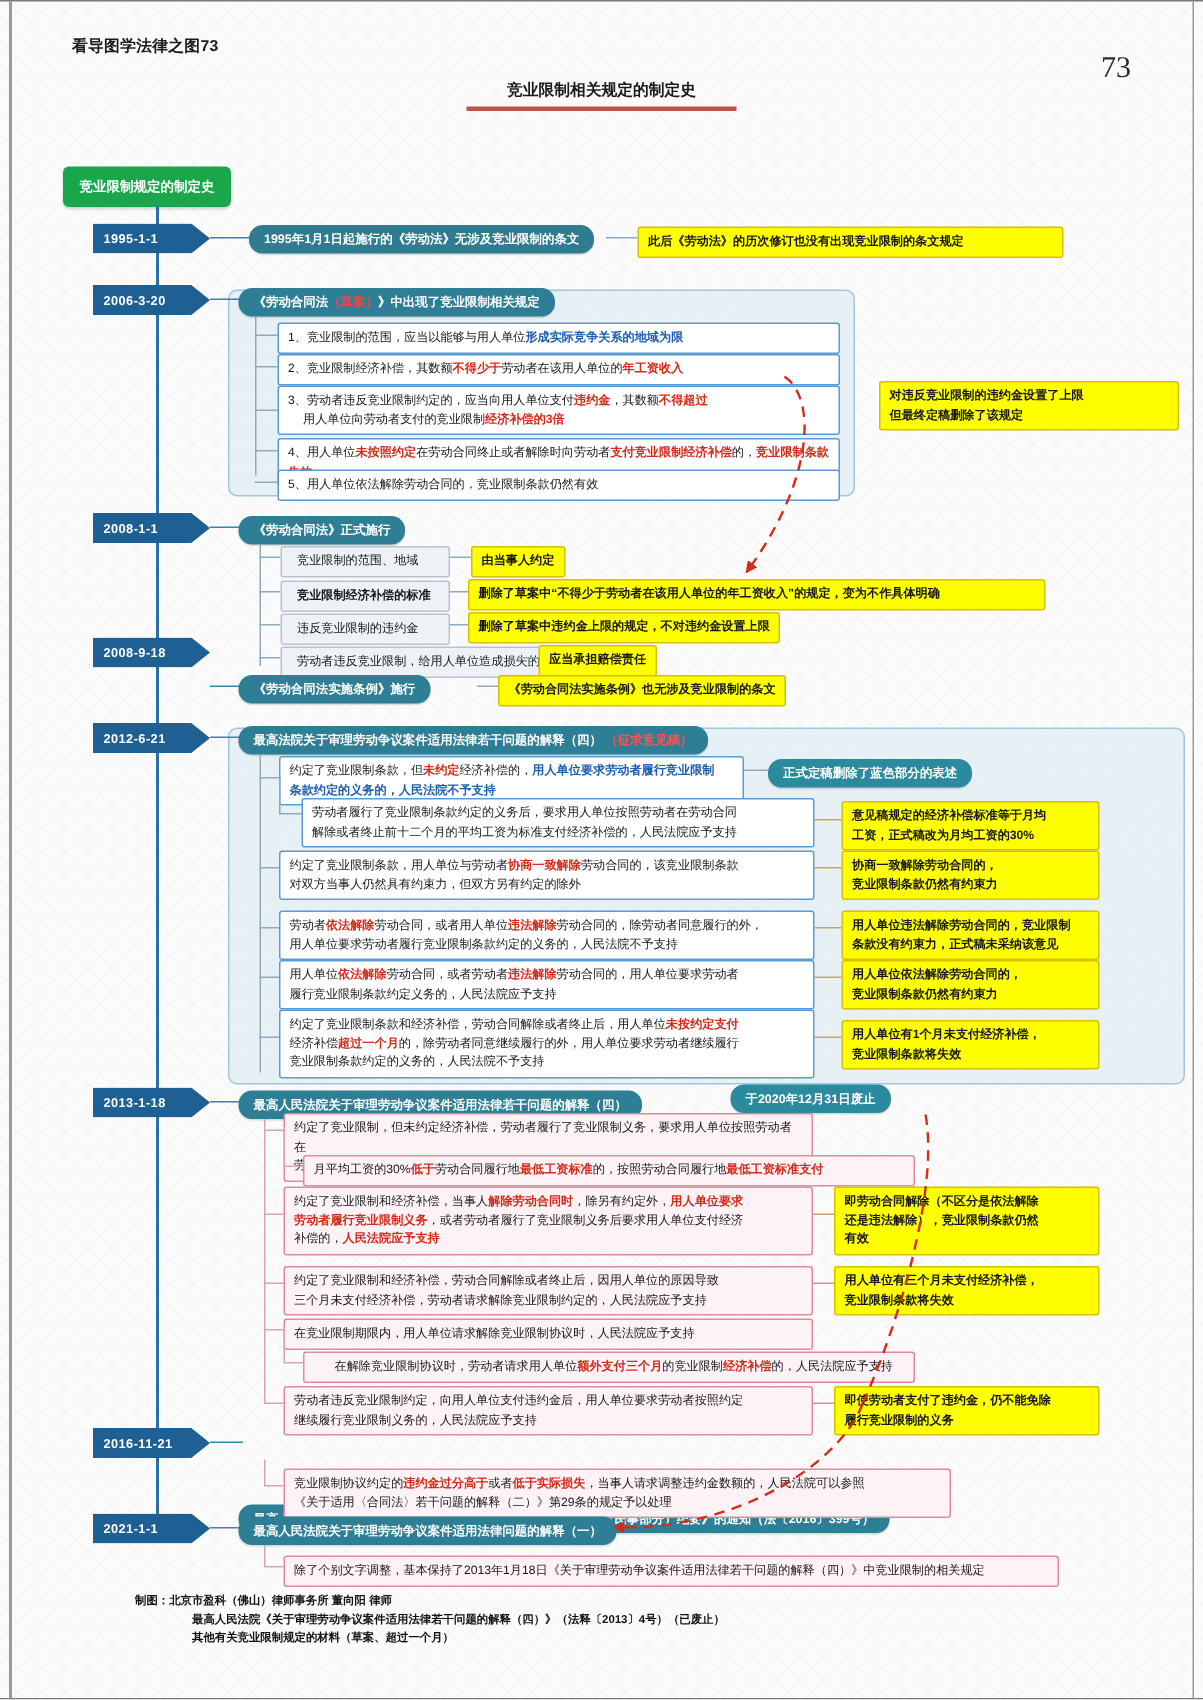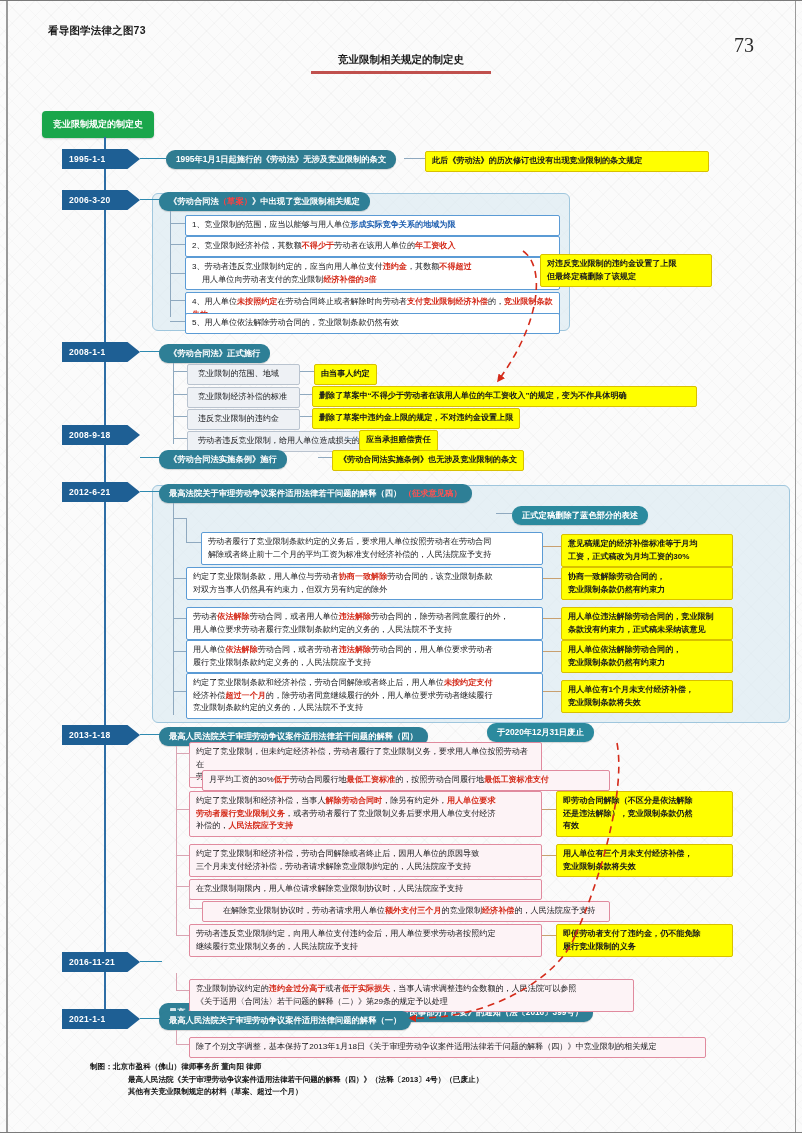--- a/index.html
+++ b/index.html
@@ -161,34 +161,34 @@
 
   <div class="elbow-h" style="left:170px; top:272px; width:15px;"></div>
   <div class="box blue" style="left:185px; top:256px; width:375px;">3、劳动者违反竞业限制约定的，应当向用人单位支付<span class="r">违约金</span>，其数额<span class="r">不得超过</span><br><span style="padding-left:10px;">用人单位向劳动者支付的竞业限制<span class="r">经济补偿的3倍</span></span></div>
 
   <div class="elbow-h" style="left:170px; top:299px; width:15px;"></div>
   <div class="box blue" style="left:185px; top:291px; width:375px;">4、用人单位<span class="r">未按照约定</span>在劳动合同终止或者解除时向劳动者<span class="r">支付竞业限制经济补偿</span>的，<span class="r">竞业限制条款失效</span></div>
 
   <div class="elbow-h" style="left:170px; top:320px; width:15px;"></div>
   <div class="box blue" style="left:185px; top:312px; width:375px;">5、用人单位依法解除劳动合同的，竞业限制条款仍然有效</div>
 
-  <div class="box yellow" style="left:540px; top:253px; width:172px;">对违反竞业限制的违约金设置了上限<br>但最终定稿删除了该规定</div>
+  <div class="box yellow" style="left:586px; top:253px; width:200px;">对违反竞业限制的违约金设置了上限<br>但最终定稿删除了该规定</div>
 
   <div class="date-badge" style="left:62px; top:341px;">2008-1-1</div>
   <div class="date-connector" style="left:140px; top:350px; width:22px;"></div>
   <div class="pill" style="left:159px; top:343px;">《劳动合同法》正式施行</div>
   <div class="elbow-v" style="left:173px; top:362px; height:81px;"></div>
 
   <div class="elbow-h" style="left:173px; top:370px; width:14px;"></div>
   <div class="box grey" style="left:187px; top:363px; width:113px;">竞业限制的范围、地域</div>
   <div class="elbow-h" style="left:300px; top:370px; width:14px;"></div>
   <div class="box yellow" style="left:314px; top:363px;">由当事人约定</div>
 
   <div class="elbow-h" style="left:173px; top:393px; width:14px;"></div>
-  <div class="box grey" style="left:187px; top:386px; width:113px;">竞业限制经济补偿的标准</div>
+  <div class="box grey" style="left:187px; top:386px; width:113px;font-weight:bold;">竞业限制经济补偿的标准</div>
   <div class="elbow-h" style="left:300px; top:393px; width:12px;"></div>
   <div class="box yellow" style="left:312px; top:385px; width:385px;">删除了草案中“不得少于劳动者在该用人单位的年工资收入”的规定，变为不作具体明确</div>
 
   <div class="elbow-h" style="left:173px; top:415px; width:14px;"></div>
   <div class="box grey" style="left:187px; top:408px; width:113px;">违反竞业限制的违约金</div>
   <div class="elbow-h" style="left:300px; top:415px; width:12px;"></div>
   <div class="box yellow" style="left:312px; top:407px;">删除了草案中违约金上限的规定，不对违约金设置上限</div>
 
   <div class="elbow-h" style="left:173px; top:437px; width:14px;"></div>
   <div class="box grey" style="left:187px; top:430px;">劳动者违反竞业限制，给用人单位造成损失的</div>
@@ -203,20 +203,21 @@
 
   <div class="group-shell" style="left:152px; top:484px; width:638px; height:238px;"></div>
   <div class="date-badge" style="left:62px; top:481px;">2012-6-21</div>
   <div class="date-connector" style="left:140px; top:490px; width:22px;"></div>
   <div class="pill" style="left:159px; top:483px;">
     <span>最高法院关于审理劳动争议案件适用法律若干问题的解释（四）</span>&nbsp;<span class="r" style="color:#ff5252">（征求意见稿）</span>
   </div>
   <div class="elbow-v" style="left:173px; top:502px; height:212px;"></div>
 
   <div class="elbow-h" style="left:173px; top:517px; width:13px;"></div>
+  <div class="box blue" style="left:186px; top:503px; width:310px;">约定了竞业限制条款，但<span class="r">未约定</span>经济补偿的，<span class="b">用人单位要求劳动者履行竞业限制<br>条款约定的义务的，人民法院不予支持</span></div>
   <div class="elbow-h" style="left:496px; top:512px; width:16px;"></div>
   <div class="pill teal2" style="left:512px; top:505px;">正式定稿删除了蓝色部分的表述</div>
 
   <div class="elbow-v" style="left:186px; top:517px; height:24px;"></div>
   <div class="elbow-h" style="left:186px; top:541px; width:15px;"></div>
   <div class="box blue" style="left:201px; top:531px; width:342px;">劳动者履行了竞业限制条款约定的义务后，要求用人单位按照劳动者在劳动合同<br>解除或者终止前十二个月的平均工资为标准支付经济补偿的，人民法院应予支持</div>
   <div class="elbow-h tan" style="left:543px; top:545px; width:18px;"></div>
   <div class="box yellow" style="left:561px; top:533px; width:172px;">意见稿规定的经济补偿标准等于月均<br>工资，正式稿改为月均工资的30%</div>
 
   <div class="elbow-h" style="left:173px; top:577px; width:13px;"></div>

